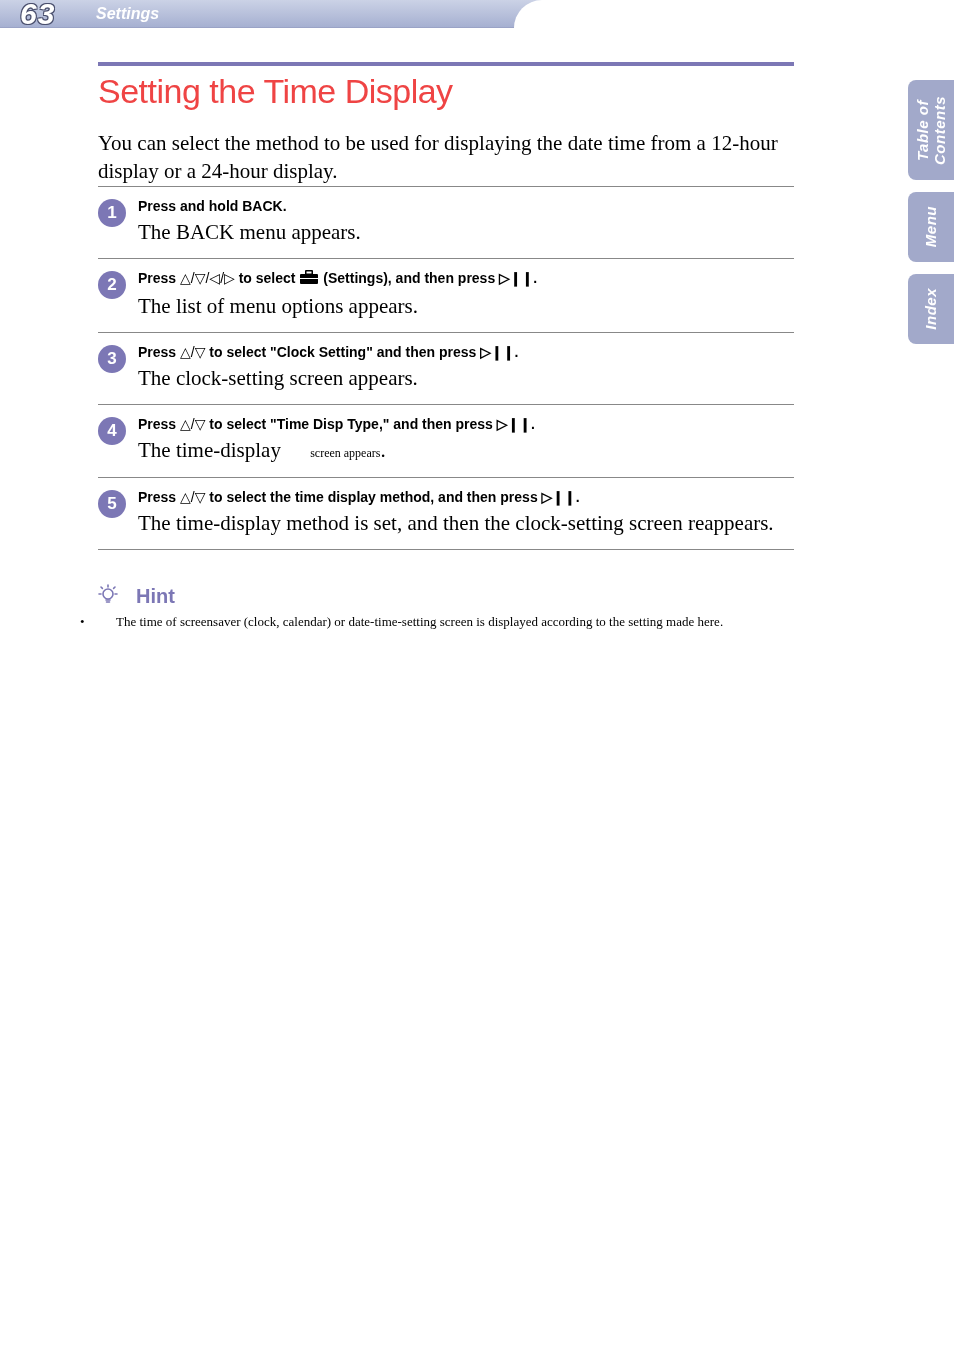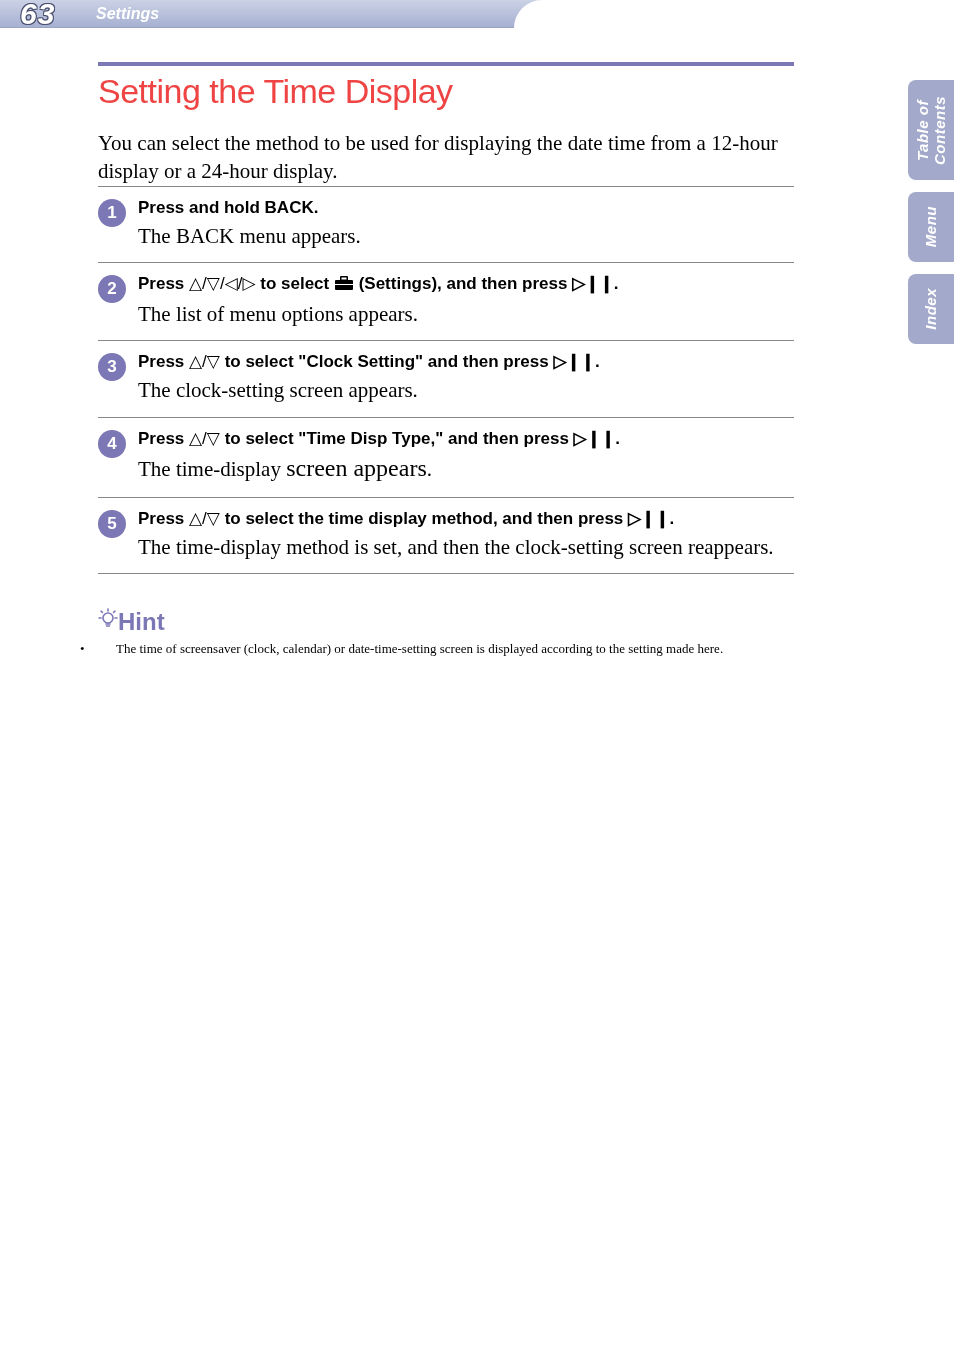--- a/index.html
+++ b/index.html
@@ -121,39 +121,40 @@
     font-size: 17px;
     display: flex;
     align-items: center;
     justify-content: center;
     margin-top: 2px;
   }
   .step .step-body { flex: 1; }
   .step .step-title {
     font-family: Arial, Helvetica, sans-serif;
     font-weight: 700;
-    font-size: 17px;
+    font-size: 14px;
     line-height: 1.35;
   }
   .step .step-title .glyph { font-family: Arial, sans-serif; font-weight: 400; }
   .step .step-desc {
     font-size: 21px;
     line-height: 1.35;
     margin-top: 2px;
   }
   .mixed-desc .serif { font-family: "Times New Roman", Times, serif; font-size: 21px; }
-  .mixed-desc .sans { font-family: "Times New Roman", Times, serif; font-size: 24px; }
+  .mixed-desc .sans { font-family: "Times New Roman", Times, serif; font-size: 12px; margin-left: 24px; }
 
   .hint-block { margin-top: 34px; }
   .hint-head {
     display: flex;
-    gap: 0;
-    font-family: Arial, Helvetica, sans-serif;
-    font-weight: 700;
-    font-size: 24px;
+    align-items: center;
+    gap: 18px;
+    font-family: Arial, Helvetica, sans-serif;
+    font-weight: 700;
+    font-size: 20px;
     color: #7c77b5;
   }
   .hint-icon {
     font-size: 20px;
     color: #7c77b5;
   }
   .hint-body {
     font-size: 13px;
     line-height: 1.35;
     margin-top: 4px;

